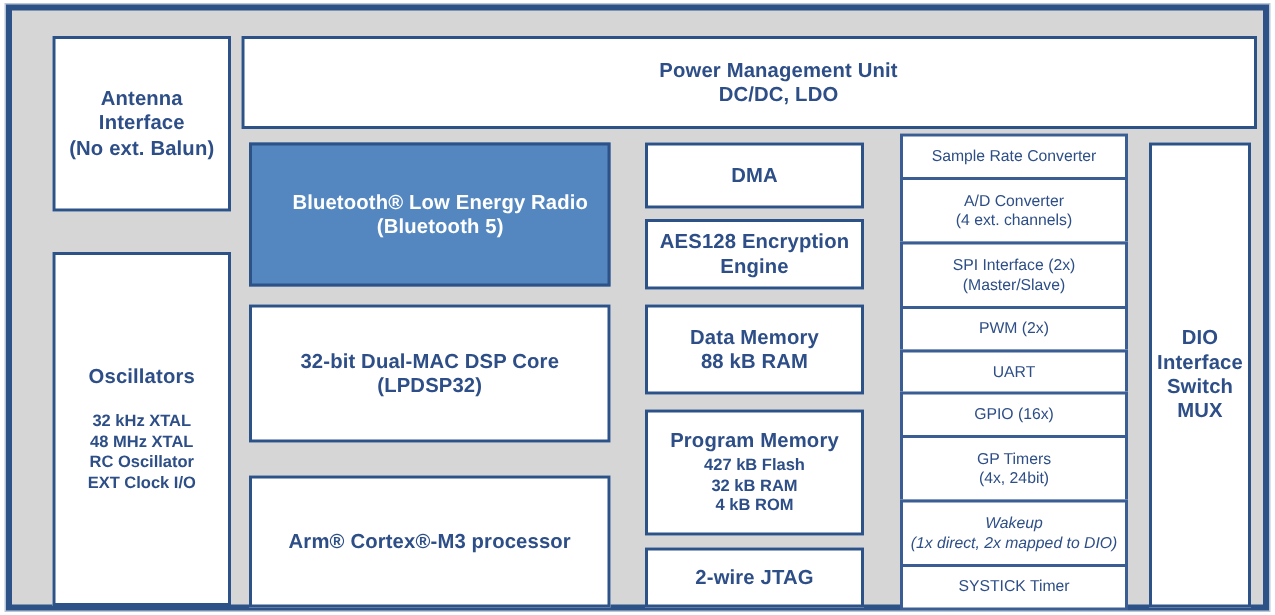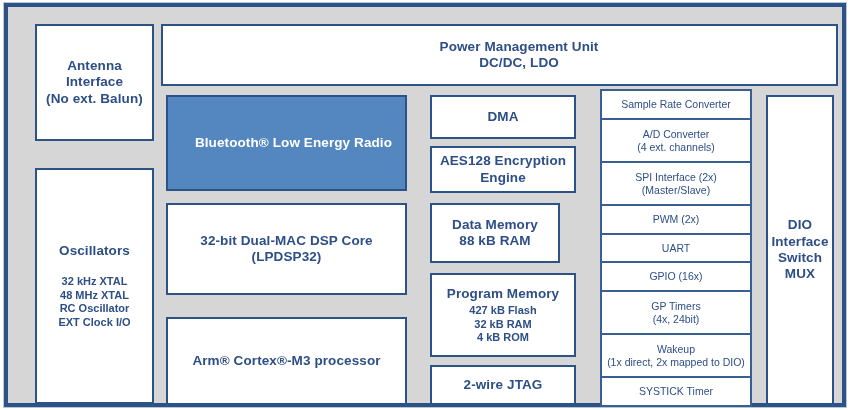--- a/index.html
+++ b/index.html
@@ -104,21 +104,21 @@
   #power-management-unit { left: 153px; top: 17px; width: 677px; height: 62px; padding-left: 39px; }
 
   
   #ble-radio   { left: 158px; top: 88px;  width: 241px; height: 96px; }
   #dsp-core    { left: 158px; top: 196px; width: 241px; height: 92px; }
   #cortex-m3   { left: 158px; top: 310px; width: 241px; height: 88px; }
 
   
   #dma            { left: 422px; top: 88px;  width: 146px; height: 44px; }
   #aes128         { left: 422px; top: 139px; width: 146px; height: 47px; }
-  #data-memory    { left: 422px; top: 196px; width: 130px; height: 60px; }
+  #data-memory    { left: 422px; top: 196px; width: 146px; height: 60px; }
   #program-memory { left: 422px; top: 266px; width: 146px; height: 84px; }
   #jtag           { left: 422px; top: 358px; width: 146px; height: 40px; }
 
   #program-memory .t1 { margin-bottom: 2px; }
 
   
   #dio-mux { left: 758px; top: 88px; width: 68px; height: 310px; }
 </style>
 </head>
 <body>
@@ -139,20 +139,21 @@
     <div class="sub">EXT Clock I/O</div>
   </div>
 
   <div class="blk" id="power-management-unit">
     <div class="t1">Power Management Unit</div>
     <div class="t2">DC/DC, LDO</div>
   </div>
 
   <div class="blk radio" id="ble-radio">
     <div class="t1">Bluetooth® Low Energy Radio</div>
+    <div class="t2">(Bluetooth 5)</div>
   </div>
 
   <div class="blk" id="dsp-core">
     <div class="t1">32-bit Dual-MAC DSP Core</div>
     <div class="t2">(LPDSP32)</div>
   </div>
 
   <div class="blk" id="cortex-m3">
     <div class="t1">Arm® Cortex®-M3 processor</div>
   </div>
@@ -200,21 +201,21 @@
       <div class="periph" style="top: 144px; height: 31px;">
         <div class="p1">UART</div>
       </div>
       <div class="periph" style="top: 172px; height: 31px;">
         <div class="p1">GPIO (16x)</div>
       </div>
       <div class="periph" style="top: 201px; height: 45px;">
         <div class="p1">GP Timers</div>
         <div class="p2">(4x, 24bit)</div>
       </div>
-      <div class="periph" style="top: 244px; height: 45px;">
+      <div class="periph" style="top: 244px; height: 45px; font-style: italic;">
         <div class="p1">Wakeup</div>
         <div class="p2">(1x direct, 2x mapped to DIO)</div>
       </div>
       <div class="periph" style="top: 287px; height: 31px;">
         <div class="p1">SYSTICK Timer</div>
       </div>
     </div>
 
   <div class="blk" id="dio-mux">
     <div class="t1">DIO</div>

